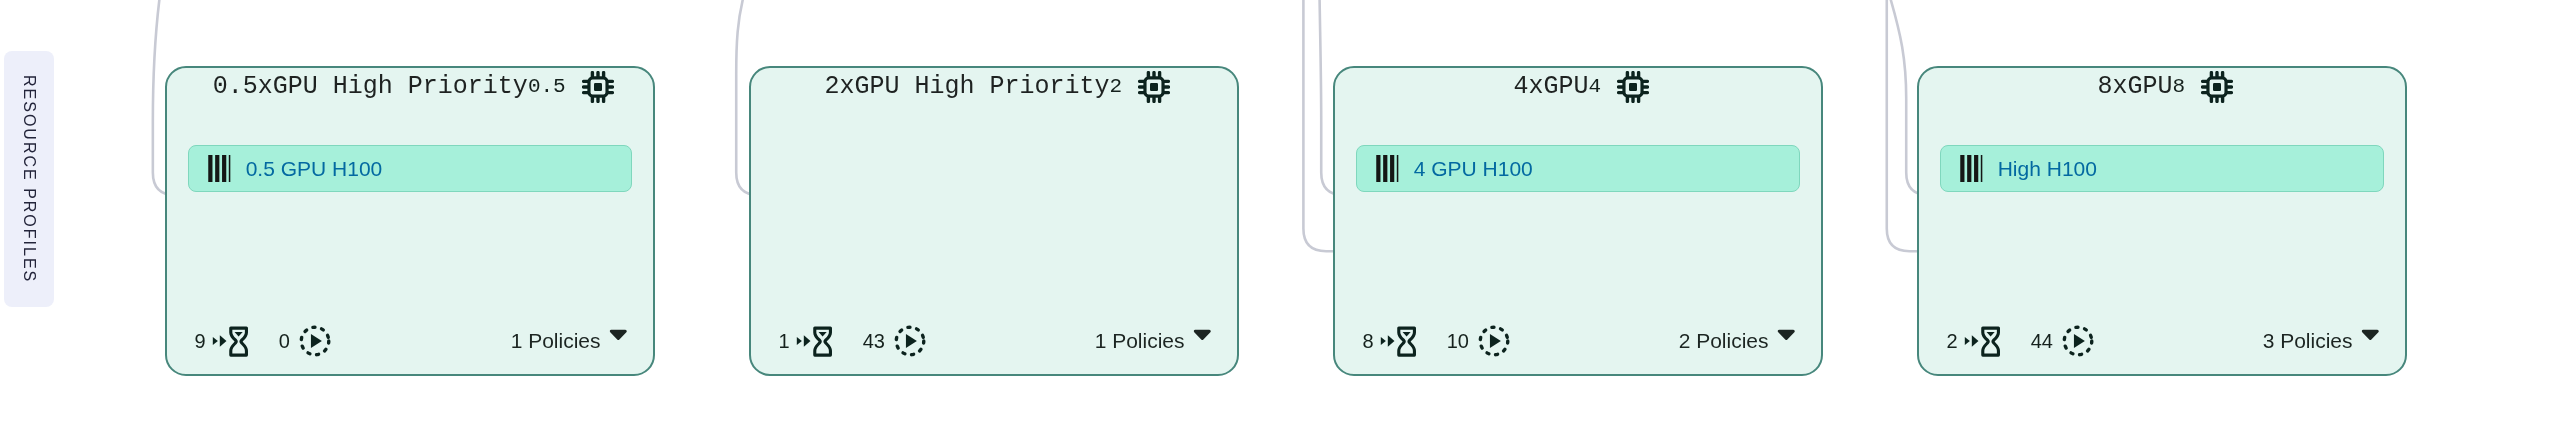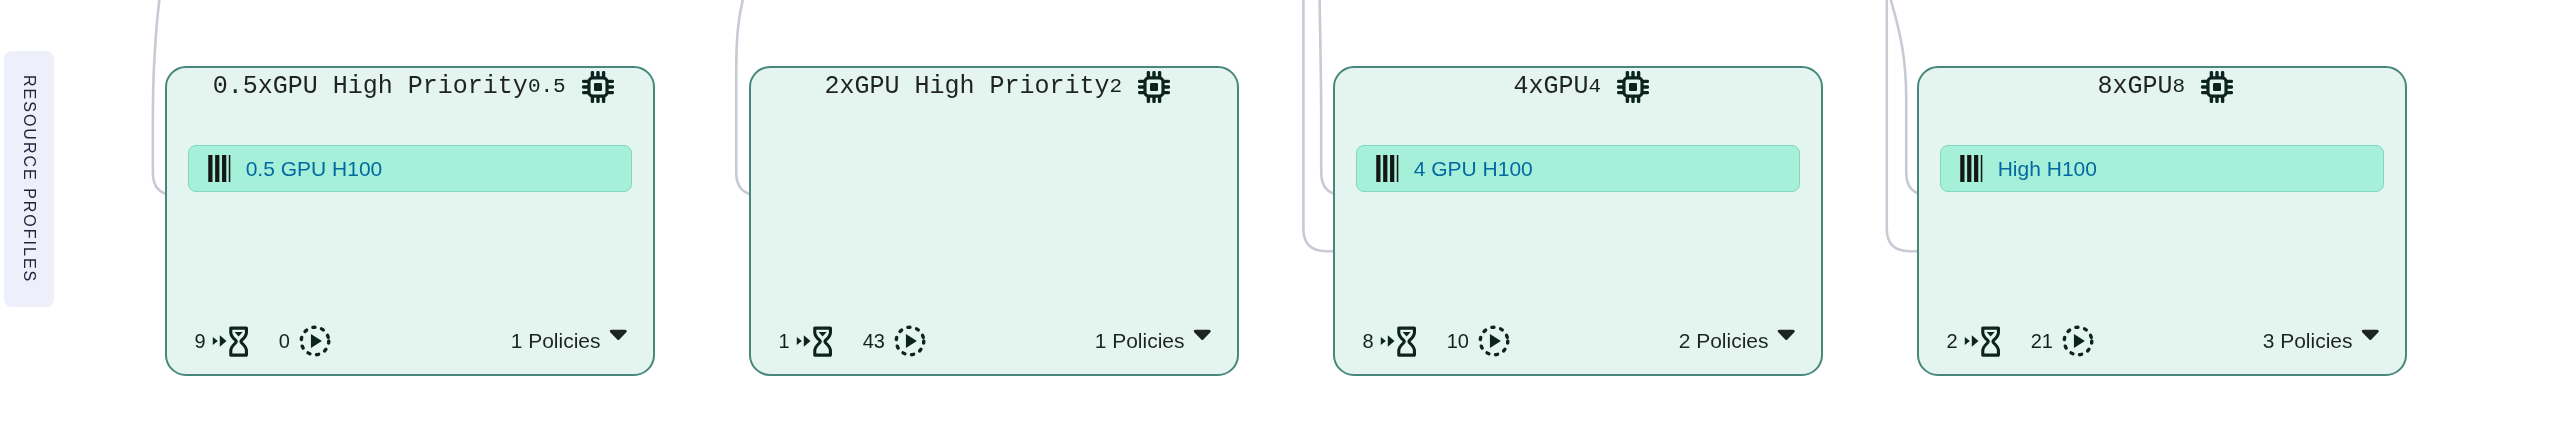--- a/index.html
+++ b/index.html
@@ -276,21 +276,21 @@
         <span class="gap-sm"></span>
         <svg class="ic" width="36" height="32" viewBox="0 0 46 40">
           <polygon points="1,15 7.5,20 1,25" fill="#0c231e"></polygon>
           <polygon points="10,12.5 18.5,20 10,27.5" fill="#0c231e"></polygon>
           <g transform="translate(22,1)">
             <path d="M2 2.5 H22 V8 C22 12.5 18.5 15.5 16 18 C14.8 19.2 14.8 20.3 16 21.5 C18.5 24 22 27 22 31.5 V37 H2 V31.5 C2 27 5.5 24 8 21.5 C9.2 20.3 9.2 19.2 8 18 C5.5 15.5 2 12.5 2 8 Z" fill="none" stroke="#0c231e" stroke-width="3.1" stroke-linejoin="round"></path>
             <path d="M6.8 7.5 H17.2 L12 13.3 Z" fill="#0c231e"></path>
           </g>
         </svg>
         <span class="gap-md"></span>
-        <span class="stat-num">21</span>
+        <span class="stat-num">44</span>
         <span class="gap-xs"></span>
         <svg class="ic" width="34" height="34" viewBox="0 0 42 42">
           <circle cx="21" cy="21" r="17" fill="none" stroke="#0c231e" stroke-width="3.4" stroke-dasharray="2.1 6.8" stroke-linecap="round"></circle>
           <polygon points="16,12.5 29.5,21 16,29.5" fill="#0c231e"></polygon>
         </svg>
       </div>
       <div class="policies">
         <span class="policies-text">3 Policies</span>
         <svg class="ic" width="18.6" height="11.3" viewBox="0 0 24 14">
           <path d="M3 2.5 H21 L12 12 Z" fill="#1c2522" stroke="#1c2522" stroke-width="3" stroke-linejoin="round"></path>

